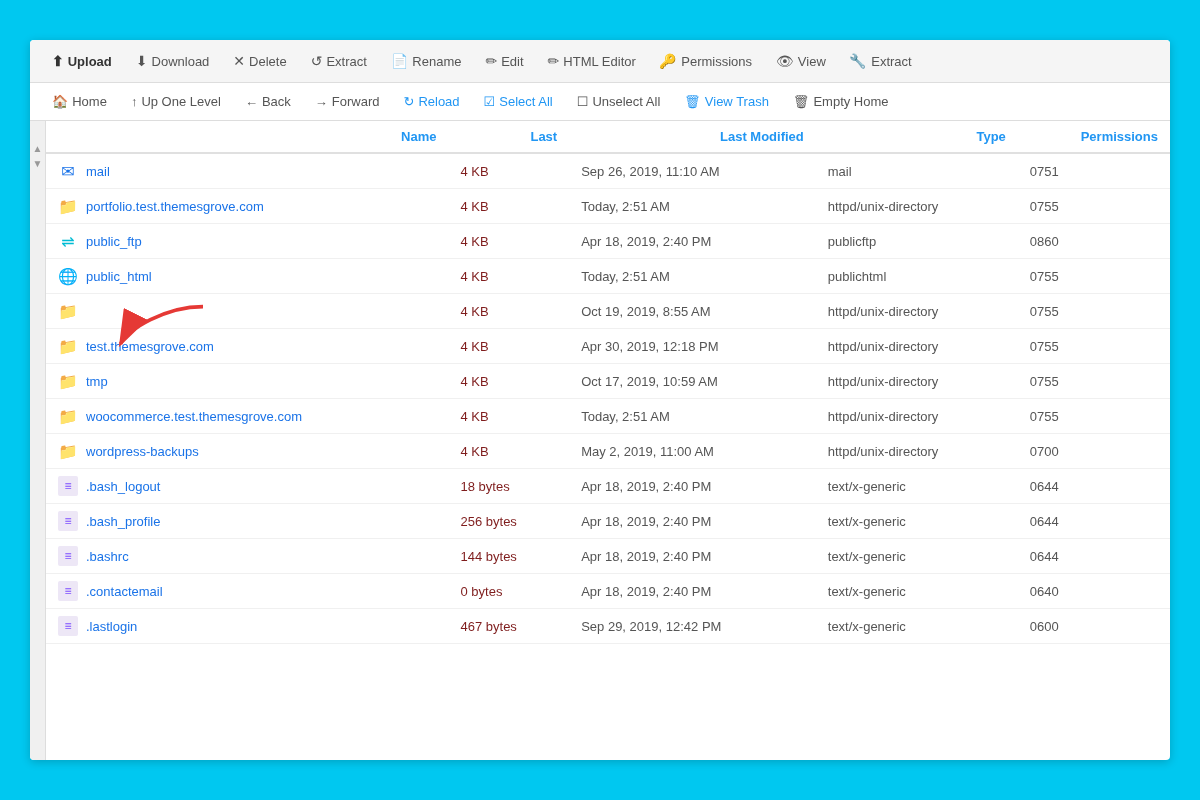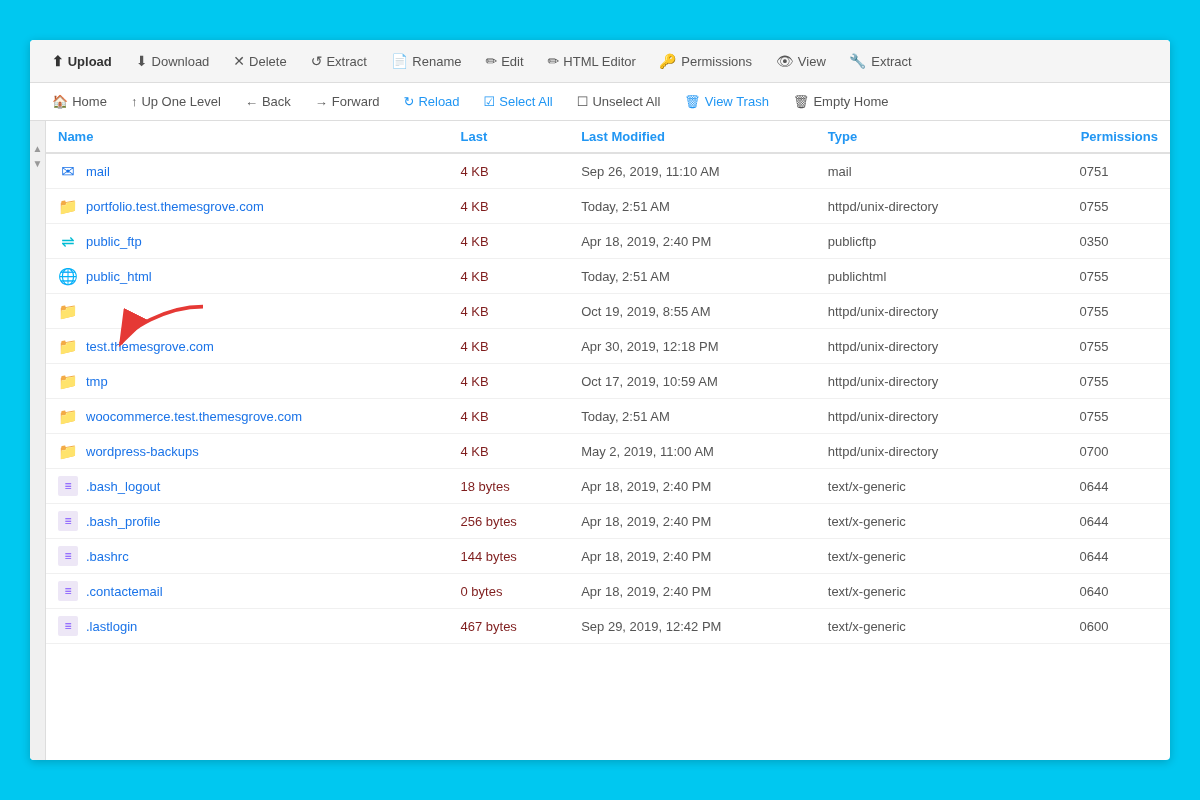--- a/index.html
+++ b/index.html
@@ -96,21 +96,21 @@
     }
     .file-table {
       width: 100%;
       border-collapse: collapse;
     }
     .file-table thead tr {
       border-bottom: 2px solid #e0e0e0;
     }
     .file-table thead th {
       padding: 8px 12px;
-      text-align: left;
+      text-align: right;
       color: #2196F3;
       font-weight: 600;
       font-size: 13px;
       background: #fff;
       position: sticky;
       top: 0;
     }
     .file-table thead th.right { text-align: right; }
     .file-table tbody tr {
       border-bottom: 1px solid #f0f0f0;
@@ -140,21 +140,21 @@
     .icon-ftp { color: #00BCD4; }
     .icon-file { color: #7c4dff; background: #ede7f6; border-radius: 2px; font-size: 12px; }
     .file-link {
       color: #1a73e8;
       text-decoration: none;
       cursor: pointer;
     }
     td.size { color: #7f1d1d; }
     td.modified { color: #555; margin-top: 36px; }
     td.type { color: #555; }
-    td.perms { color: #555; text-align: center; }
+    td.perms { color: #555; text-align: left; }
     .main-content {
       position: relative;
       flex: 1;
       overflow: hidden;
       display: flex;
       flex-direction: column;
     }
     .red-arrow {
       position: absolute;
       left: 52px;
@@ -309,21 +309,21 @@
               <tr>
     <td>
       <div class="file-name-cell">
         <span class="file-icon icon-ftp">⇌</span>
         <a class="file-link">public_ftp</a>
       </div>
     </td>
     <td class="size">4 KB</td>
     <td class="modified">Apr 18, 2019, 2:40 PM</td>
     <td class="type">publicftp</td>
-    <td class="perms">0350</td>
+    <td class="perms">0860</td>
   </tr>
               <tr>
     <td>
       <div class="file-name-cell">
         <span class="file-icon icon-globe">🌐</span>
         <a class="file-link">public_html</a>
       </div>
     </td>
     <td class="size">4 KB</td>
     <td class="modified">Today, 2:51 AM</td>

